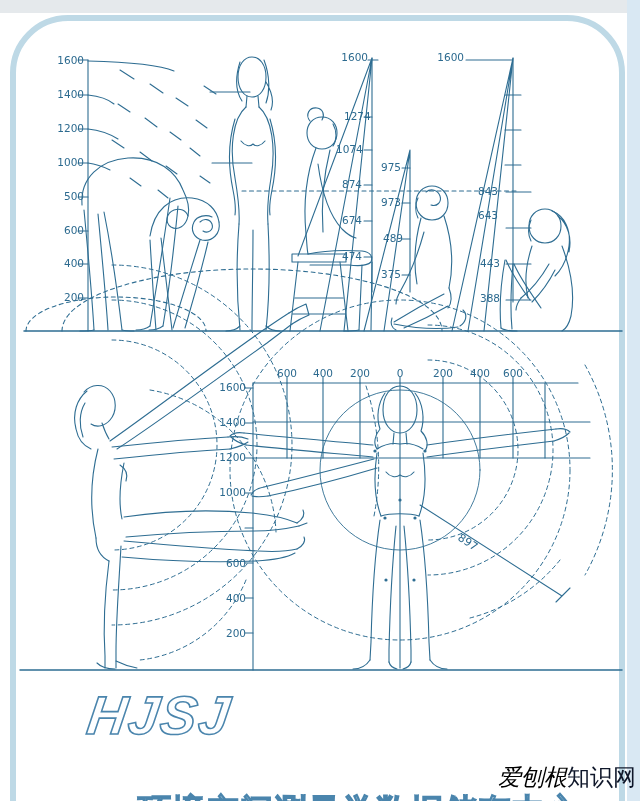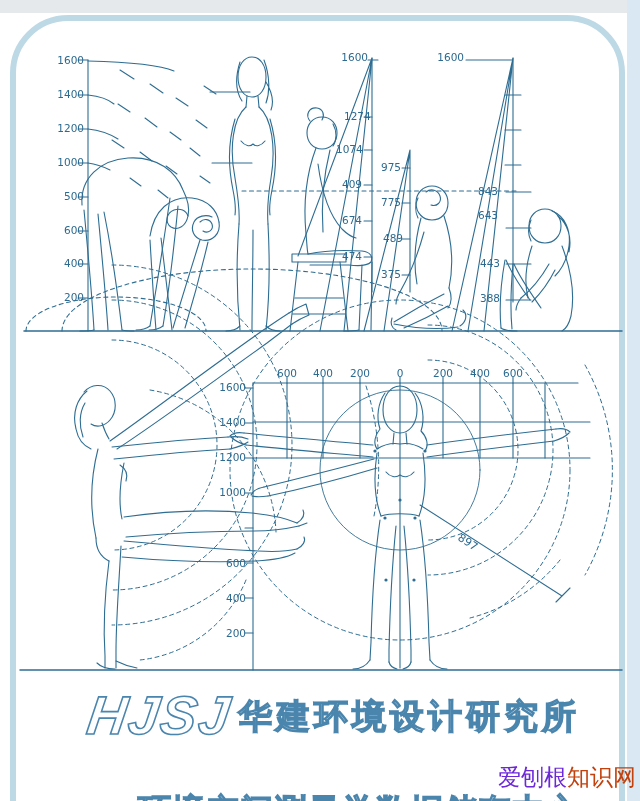--- a/index.html
+++ b/index.html
@@ -17,22 +17,22 @@
   .logo{position:absolute;left:88px;top:684px;font-family:"Liberation Sans",sans-serif;
         font-size:54px;font-weight:bold;font-style:italic;letter-spacing:2px;
         color:#fdfeff;-webkit-text-stroke:1.6px #4a85ad;transform:skewX(-8deg);}
   .cnline{position:absolute;font-family:"Liberation Sans",sans-serif;color:#fbfdff;
           -webkit-text-stroke:1.3px #4a85ad;font-weight:bold;white-space:nowrap;}
   .cn1{left:238px;top:694px;font-size:34px;letter-spacing:4px;}
   .cn2{left:166px;top:743px;font-size:33px;letter-spacing:1px;}
   .cn3{left:138px;top:789px;font-size:33px;letter-spacing:1px;}
   .wm{position:absolute;left:498px;top:762px;font-size:23px;font-weight:500;white-space:nowrap;
       font-family:"Liberation Sans",sans-serif;}
-  .wm-red{color:#6d28d9;}
-  .wm-gray{color:#c2410c;margin-top:28px;}
+  .wm-red{color:#000000;font-style:italic;}
+  .wm-gray{color:#0f172a;margin-top:28px;}
 </style>
 </head>
 <body>
 
 <div id="stage">
   <div class="strip-top"></div>
   <div class="strip-right"></div>
   <div class="frame"></div>
 
   <svg class="art" width="640" height="801" viewBox="0 0 640 801">
@@ -225,25 +225,25 @@
   <span class="lbl r" style="left:50px;top:122px;width:34px">1200</span>
   <span class="lbl r" style="left:50px;top:156px;width:34px">1000</span>
   <span class="lbl r" style="left:50px;top:190px;width:34px">500</span>
   <span class="lbl r" style="left:50px;top:224px;width:34px">600</span>
   <span class="lbl r" style="left:50px;top:257px;width:34px">400</span>
   <span class="lbl r" style="left:50px;top:291px;width:34px">200</span>
 
   <span class="lbl r" style="left:334px;top:51px;width:34px">1600</span>
   <span class="lbl r" style="left:344px;top:110px;width:26px">1274</span>
   <span class="lbl r" style="left:336px;top:143px;width:26px">1074</span>
-  <span class="lbl r" style="left:336px;top:178px;width:26px">409</span>
+  <span class="lbl r" style="left:336px;top:178px;width:26px">874</span>
   <span class="lbl r" style="left:336px;top:214px;width:26px">674</span>
   <span class="lbl r" style="left:336px;top:250px;width:26px">474</span>
   <span class="lbl" style="left:381px;top:161px;width:22px">975</span>
-  <span class="lbl" style="left:381px;top:196px;width:22px">775</span>
+  <span class="lbl" style="left:381px;top:196px;width:22px">973</span>
   <span class="lbl" style="left:383px;top:232px;width:22px">489</span>
   <span class="lbl" style="left:381px;top:268px;width:22px">375</span>
 
   <span class="lbl r" style="left:430px;top:51px;width:34px">1600</span>
   <span class="lbl" style="left:478px;top:185px;width:24px">843</span>
   <span class="lbl" style="left:478px;top:209px;width:24px">643</span>
   <span class="lbl" style="left:480px;top:257px;width:44px">443</span>
   <span class="lbl" style="left:480px;top:292px;width:24px">388</span>
 
   <span class="lbl r" style="left:212px;top:381px;width:34px">1600</span>
@@ -258,18 +258,17 @@
   <span class="lbl c" style="left:308px;top:367px;width:30px">400</span>
   <span class="lbl c" style="left:345px;top:367px;width:30px">200</span>
   <span class="lbl c" style="left:385px;top:367px;width:30px">0</span>
   <span class="lbl c" style="left:428px;top:367px;width:30px">200</span>
   <span class="lbl c" style="left:465px;top:367px;width:30px">400</span>
   <span class="lbl c" style="left:498px;top:367px;width:30px">600</span>
 
   <span class="lbl reach" style="left:462px;top:532px">897</span>
 
   <div class="logo">HJSJ</div>
-  <div class="cnline cn1">华建环境设计研究所</div>
   <div class="cnline cn3">环境空间测量学数据储存中心</div>
   <div class="wm">
     <span class="wm-red">爱刨根</span><span class="wm-gray">知识网</span>
   </div>
 </div>
 
 </body></html>

